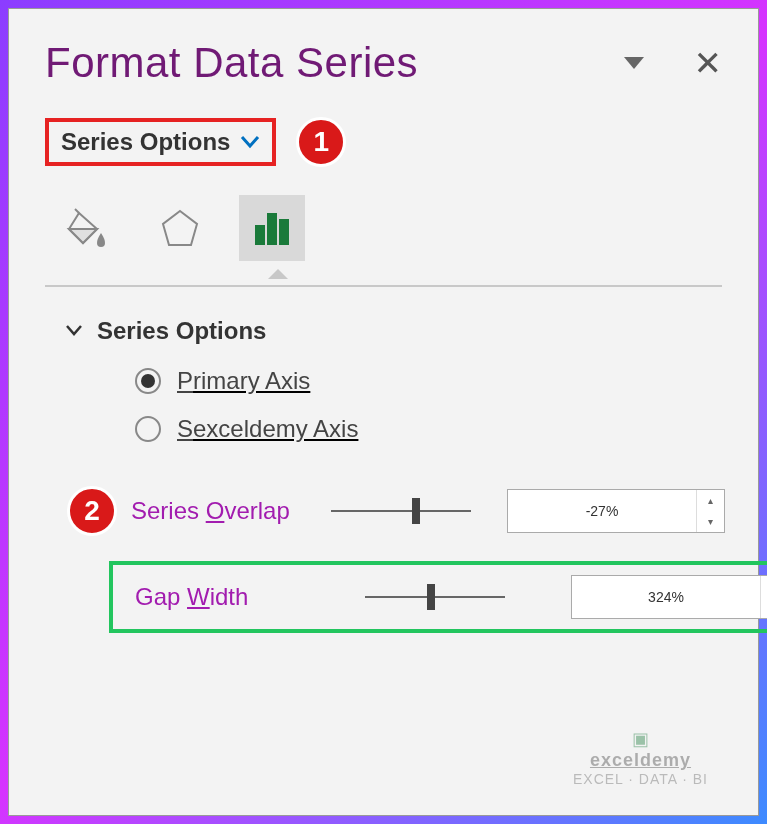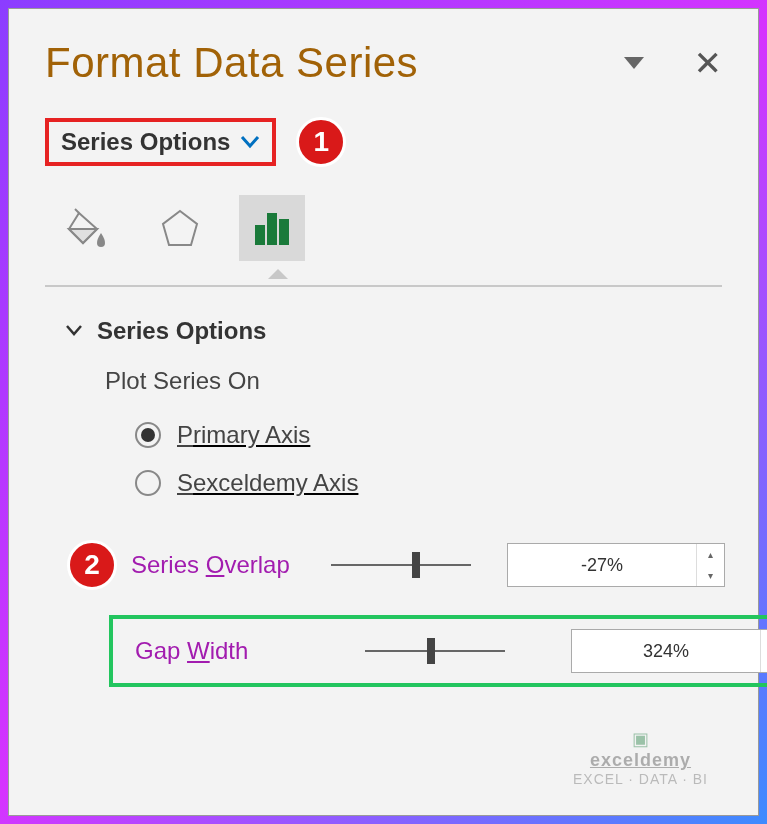--- a/index.html
+++ b/index.html
@@ -18,21 +18,21 @@
       padding: 30px 36px;
       position: relative;
     }
     .header-row {
       display: flex;
       align-items: center;
       justify-content: space-between;
       margin-bottom: 30px;
     }
     .title {
-      color: #a16207;
+      color: #701a75;
       font-size: 42px;
       font-weight: 300;
       letter-spacing: 0.5px;
     }
     .header-icons {
       display: flex;
       align-items: center;
       gap: 50px;
     }
     .dropdown-triangle {
@@ -219,21 +219,21 @@
       display: flex;
       align-items: stretch;
       border: 1px solid #aaa;
       background: #fff;
       height: 44px;
       width: 218px;
     }
     .value-input {
       flex: 1;
       text-align: center;
-      font-size: 18px;
+      font-size: 14px;
       color: #333;
       display: flex;
       align-items: center;
       justify-content: center;
     }
     .spinners {
       width: 28px;
       display: flex;
       flex-direction: column;
       border-left: 1px solid #ddd;
@@ -319,21 +319,20 @@
 
   <div class="section-header">
     <span class="sect-chevron">
       <svg width="18" height="14" viewBox="0 0 18 14">
           <path d="M2 2 L9 10 L16 2" stroke="#333" stroke-width="2.5" fill="none"></path>
         </svg>
     </span>
     <span class="section-label">Series Options</span>
   </div>
 
-  <div class="plot-label">Plot Series On</div>
 
   <div class="radio-row">
     <div class="radio-outer">
         <div class="radio-inner"></div>
       </div>
     <div class="radio-text"><span class="underline-first">P</span><span>rimary Axis</span></div>
   </div>
 
   <div class="radio-row" style="margin-bottom:36px;">
     <div class="radio-outer"></div>

